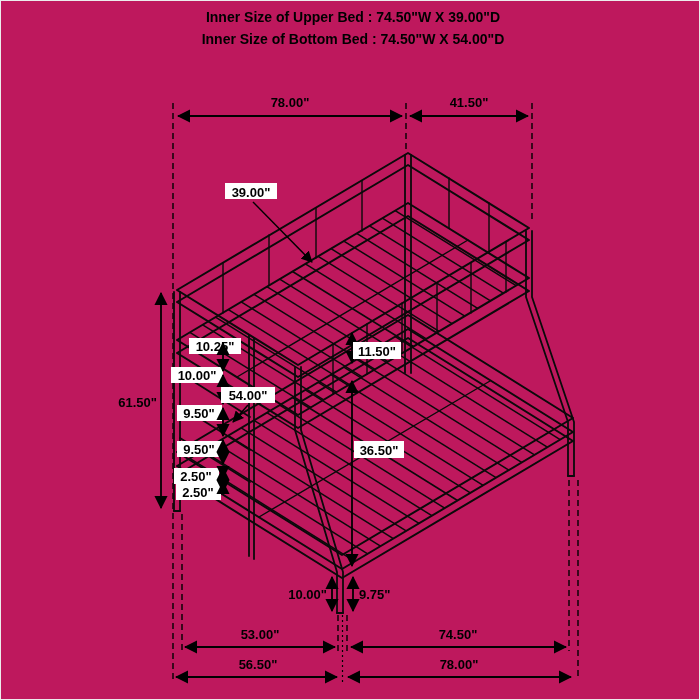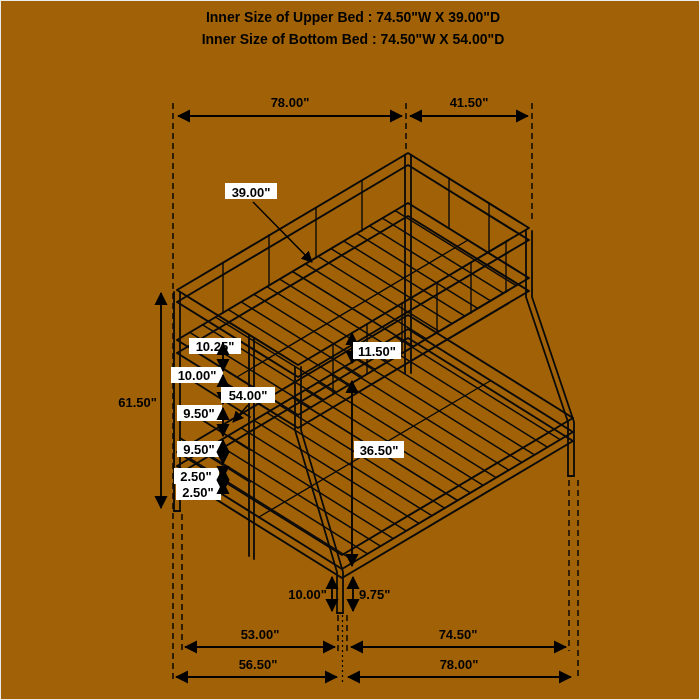--- a/index.html
+++ b/index.html
@@ -1,18 +1,18 @@
 <!DOCTYPE html>
 <html><head>
 <meta charset="utf-8">
 <style>
   html,body{margin:0;padding:0;background:#ffffff;}
   .stage{
     position:relative;width:698px;height:698px;margin:0 auto;
-    background:#a16207;border:1px solid #ececec;box-sizing:content-box;
+    background:#be185d;border:1px solid #ececec;box-sizing:content-box;
     font-family:"Liberation Sans", sans-serif;
   }
   svg text{
     font-family:"Liberation Sans", sans-serif;
     font-weight:bold;
     fill:#000000;
   }
   .title-text{font-size:14px;}
   .dim-text{font-size:13px;}
   .lblbg{fill:#ffffff;}

